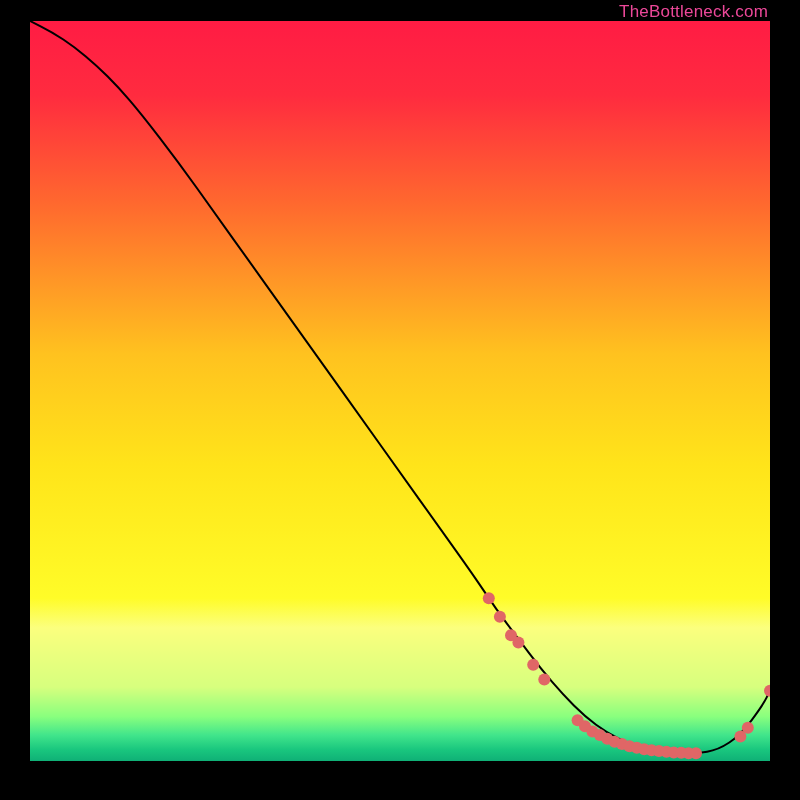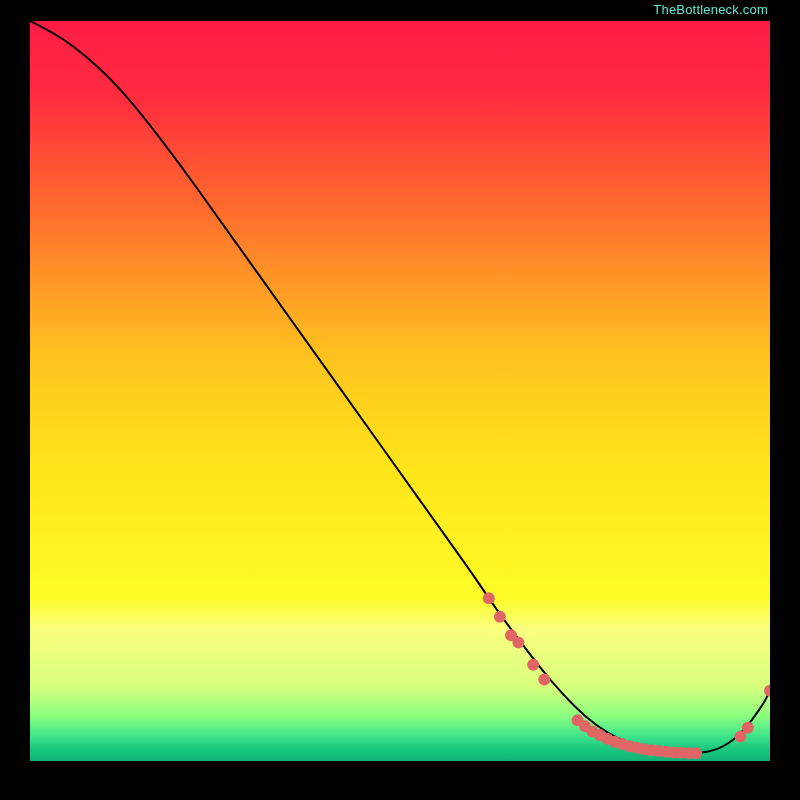--- a/index.html
+++ b/index.html
@@ -23,22 +23,22 @@
     left: 0;
     top: 0;
     width: 740px;
     height: 740px;
   }
   .watermark {
     position: absolute;
     top: 2px;
     right: 32px;
     font-family: Arial, Helvetica, sans-serif;
-    font-size: 13px;
-    color: #5eead4;
+    font-size: 17px;
+    color: #ec4899;
     letter-spacing: 0.2px;
   }
 </style>
 </head>
 <body>
 
 <div class="frame">
   <svg class="plot" viewBox="0 0 740 740">
     <defs>
       <linearGradient id="bg-grad" x1="0" y1="0" x2="0" y2="1">

